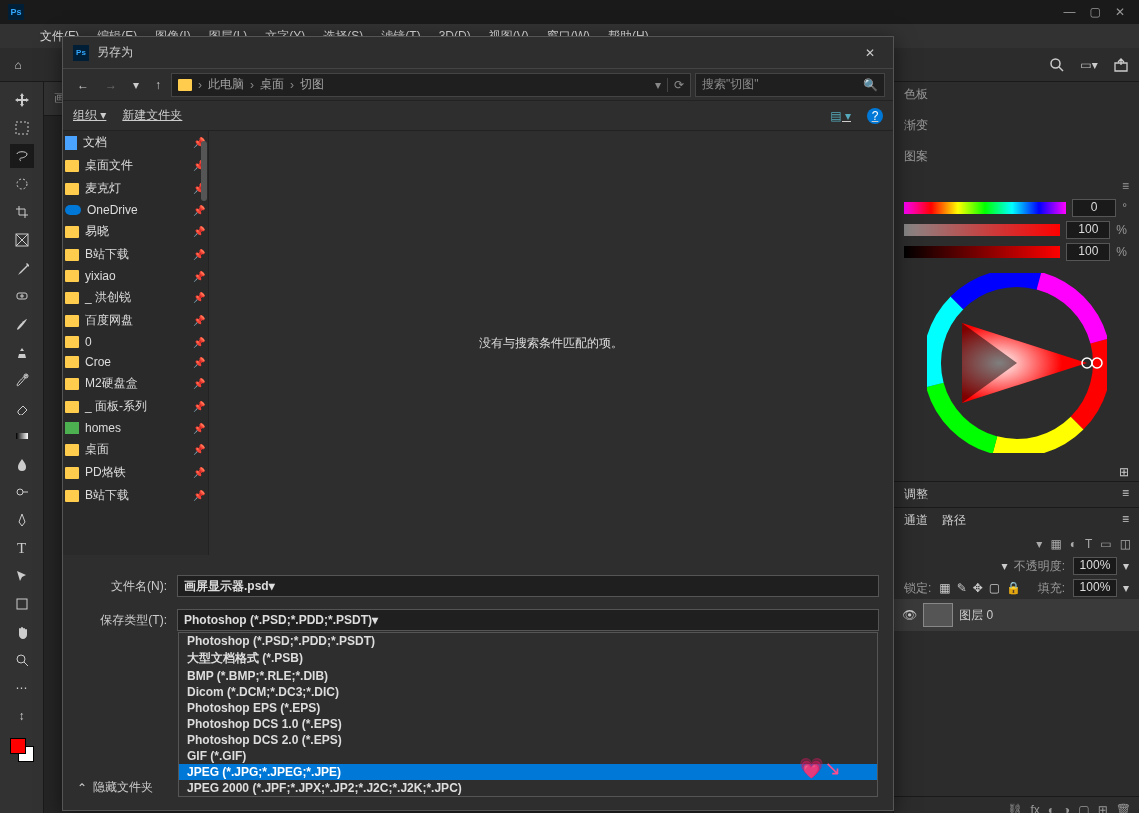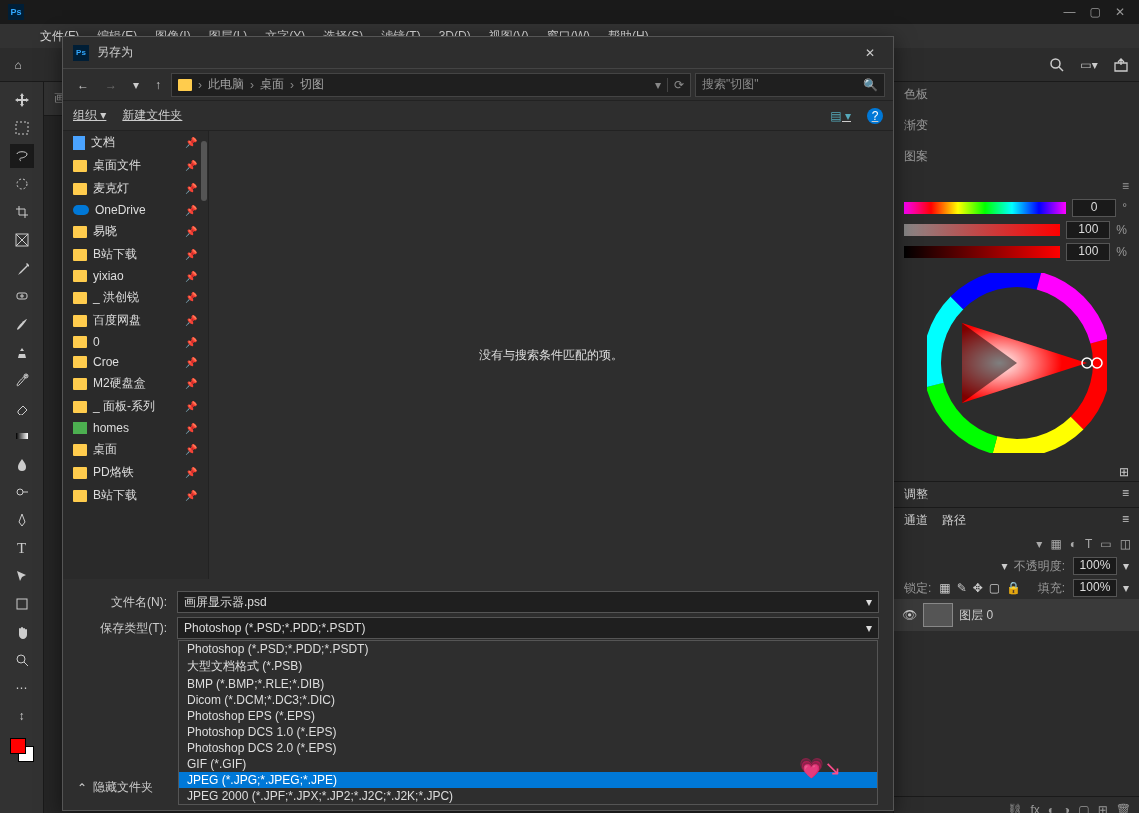--- a/index.html
+++ b/index.html
@@ -53,31 +53,31 @@
 .dlg-nav .addr { flex: 1; display: flex; align-items: center; background: #1f1f1f; border: 1px solid #444; height: 24px; padding: 0 6px; gap: 6px;}
 .dlg-nav .addr .seg { color: #a3a3a3; cursor:pointer;}
 .dlg-nav .addr .sep { color: #888; }
 .dlg-nav .search { width: 190px; height: 24px; background: #1f1f1f; border: 1px solid #444; color: #888; padding: 0 6px; display:flex; align-items:center; justify-content:space-between;}
 
 .dlg-tools { height: 30px; display: flex; align-items: center; padding: 0 10px; gap: 16px; border-bottom: 1px solid #222; text-decoration: underline;}
 .dlg-tools .sp { margin-left: auto;}
 
 .dlg-body { flex: 1; display: flex; min-height: 0; }
 .dlg-side { width: 146px; background: #2a2a2a; overflow-y: auto; border-right: 1px solid #222; position:relative;}
-.dlg-side .item { display: flex; align-items: center; gap: 6px; padding: 3px 10px; cursor: pointer; color:#ddd;}
+.dlg-side .item { display: flex; align-items: center; gap: 6px; padding: 3px 2px; cursor: pointer; color:#ddd;}
 .dlg-side .item .pin { margin-left: auto; color: #777; font-size:10px;}
 .folder-ico { width: 14px; height: 12px; background: #ffcc4d; border-radius: 1px;}
 .scrollthumb { position:absolute; right:1px; top:10px; width:6px; height:60px; background:#555; border-radius:3px;}
 
 .dlg-content { flex: 1; display: flex; align-items: center; justify-content: center; color: #ddd; }
 
 .dlg-bottom { padding: 8px 14px; }
-.form-row { display: flex; align-items: center; margin: 4px 0; }
+.form-row { display: flex; align-items: center; margin: 12px 0; }
 .form-row label { width: 100px; text-align: right; padding-right: 10px; color: #ccc;}
-.form-row .inp { flex: 1; height: 22px; background: #1f1f1f; border: 1px solid #555; color: #ddd; padding: 0 6px; display:flex; align-items:center; justify-content:space-between;}
+.form-row .inp { flex: 1; height: 22px; background: #1f1f1f; border: 1px solid #555; color: #ddd; padding: 0 6px; display:flex; align-items:center; font-weight:bold;}
 
 .dropdown { position: relative; }
 .dd-list { position: absolute; left: 0; top: 22px; width: 100%; background: #2e2e2e; border: 1px solid #555; max-height: 230px; overflow: hidden; z-index: 10;}
 .dd-list .dd-item { padding: 1px 8px; color: #ddd; cursor: pointer; }
 .dd-list .dd-item.sel { background: #0078d7; color: #fff; }
 
 .hide-folders { display: flex; align-items: center; gap: 6px; padding: 6px 0; color: #ccc; cursor:pointer;}
 .cursor-heart { position:absolute; right: 52px; bottom: 30px; font-size:20px; color:#ff4d8d; z-index:200; pointer-events:none;}
 
 .lbl{color:#999;margin-right:2px;}

